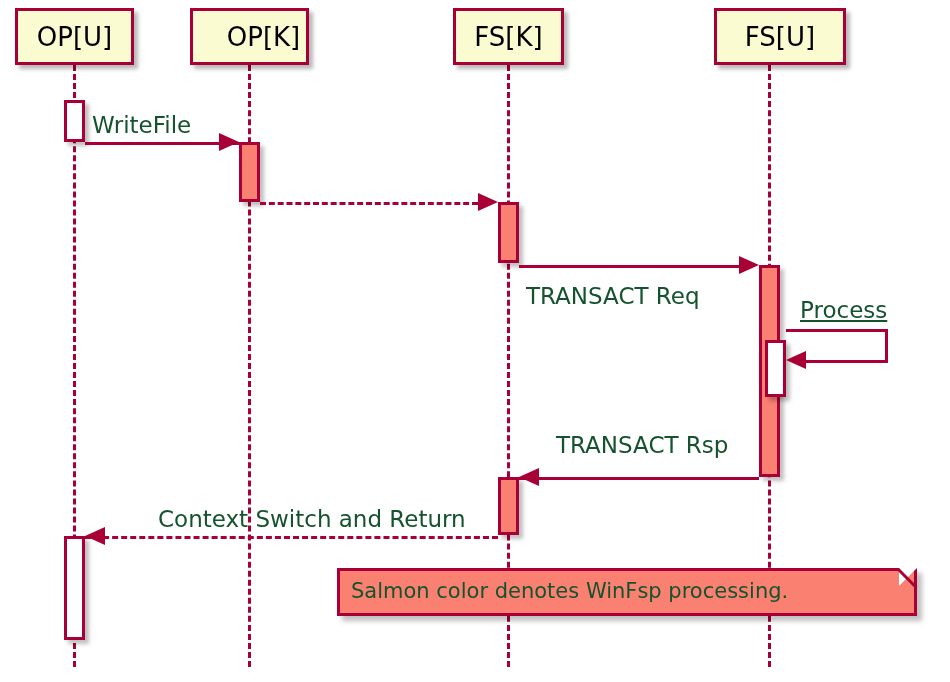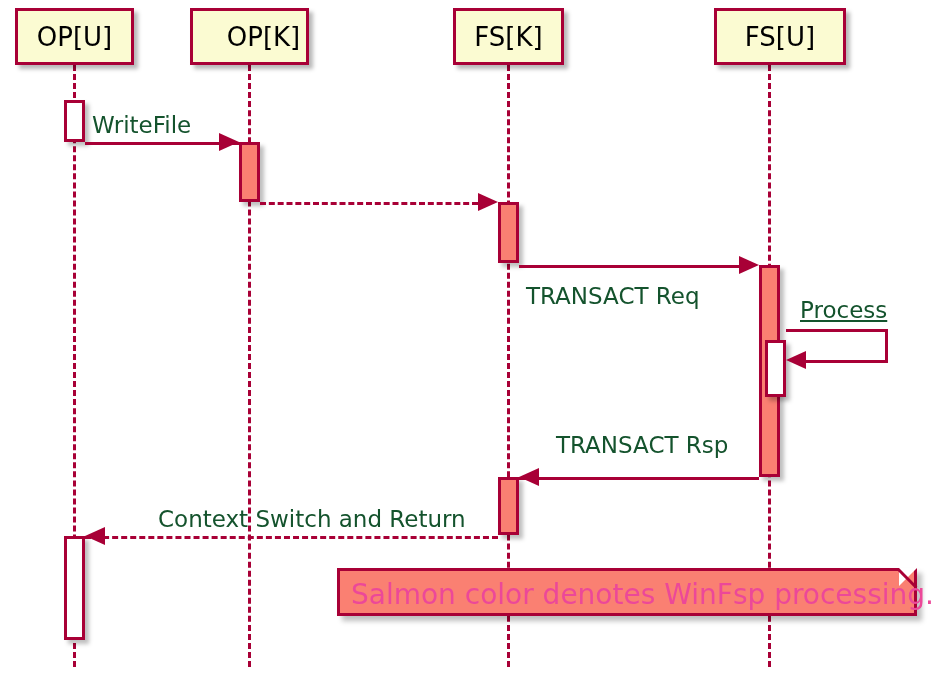--- a/index.html
+++ b/index.html
@@ -100,22 +100,22 @@
   .note-fold-line {
     position: absolute;
     width: 26px;
     height: 0;
     border-top: 3px solid #A80036;
     transform-origin: left top;
     transform: rotate(45deg);
   }
   .note-text {
     position: absolute;
-    font-size: 28px;
-    color: #ec4899;
+    font-size: 21px;
+    color: #14532d;
     white-space: nowrap;
     line-height: 1;
   }
 </style>
 </head>
 <body>
 
 <div id="canvas">
 
   <div class="lifeline" style="left:73px; top:65px; height:602px;"></div>

